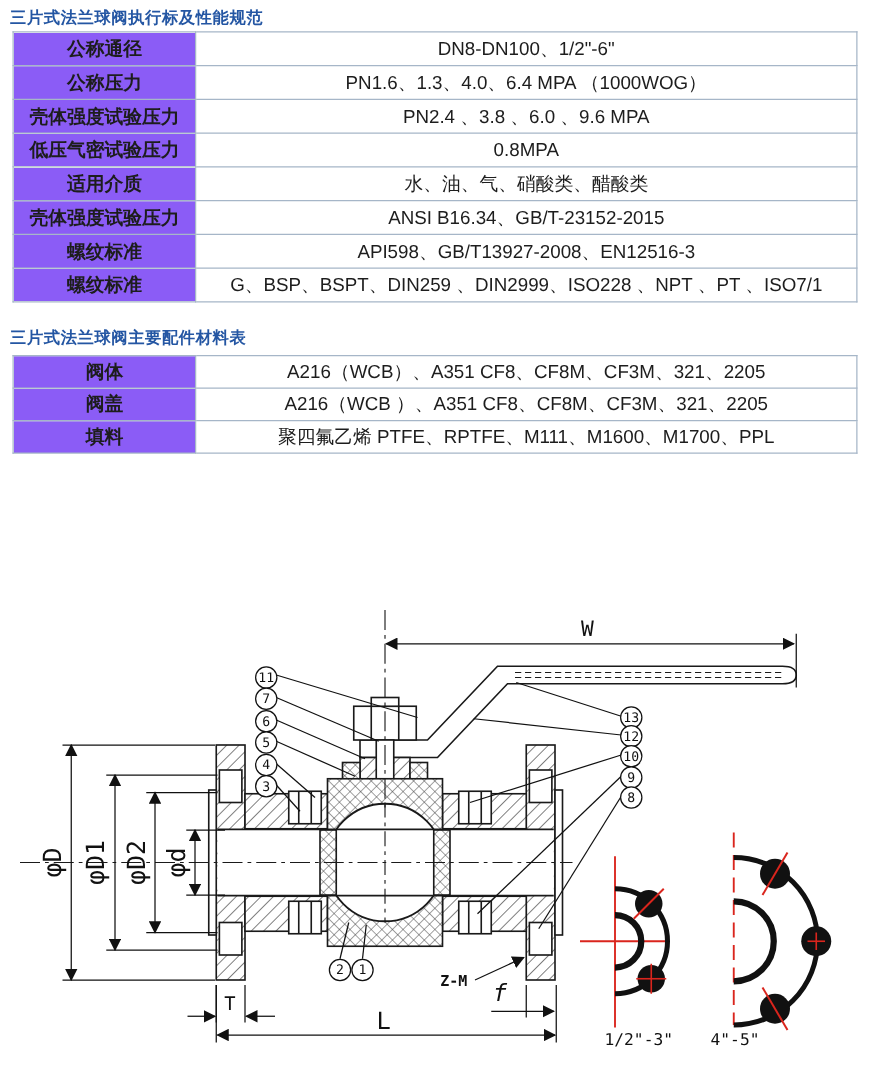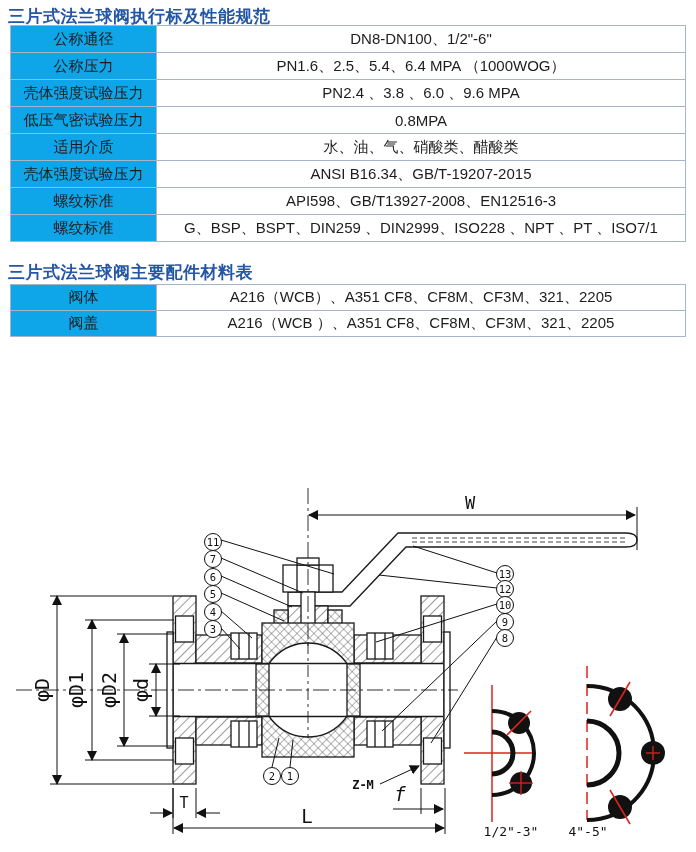--- a/index.html
+++ b/index.html
@@ -1,24 +1,24 @@
 <!DOCTYPE html>
 <html><head>
 <meta charset="utf-8">
 <style>
   html,body{margin:0;padding:0;background:#fff;}
   #page{position:relative;width:696px;height:852px;background:#ffffff;overflow:hidden;
         font-family:"Liberation Sans","DejaVu Sans",sans-serif;color:#222;}
-  .sec-title{position:absolute;left:8px;font-size:17px;font-weight:bold;color:#2456a3;
+  .sec-title{position:absolute;left:8px;font-size:13px;font-weight:bold;color:#2456a3;
              letter-spacing:0.5px;white-space:nowrap;}
   table.spec{position:absolute;left:10px;width:676px;border-collapse:collapse;table-layout:fixed;
              font-size:15px;color:#1d1d1d;}
   table.spec th, table.spec td{border:1px solid #a6b6c8;text-align:center;vertical-align:middle;
              padding:0 4px;overflow:hidden;white-space:nowrap;}
-  table.spec th{background:#0ea5e9;font-weight:normal;width:137px;}
+  table.spec th{background:#8b5cf6;font-weight:bold;width:137px;}
   #t1 tr{height:27px;}
   #t2 tr{height:26px;}
   table.spec{border:1px solid #8fa0b2;}
   svg text{font-family:"DejaVu Sans Mono","Liberation Mono",monospace;fill:#111;}
   .dimlabel{font-size:20px;}
 </style>
 </head>
 <body>
 
 <div id="page">
@@ -26,37 +26,37 @@
   <div class="sec-title" style="top:5px;">三片式法兰球阀执行标及性能规范</div>
 
   <table class="spec" id="t1" style="top:25px;">
     <tbody>
       <tr>
         <th>公称通径</th>
         <td>DN8-DN100、1/2"-6"</td>
         </tr>
       <tr>
         <th>公称压力</th>
-        <td>PN1.6、2.5、5.4、6.4 MPA （1000WOG）</td>
+        <td>PN1.6、1.3、4.0、6.4 MPA （1000WOG）</td>
         </tr>
       <tr>
         <th>壳体强度试验压力</th>
         <td>PN2.4 、3.8 、6.0 、9.6 MPA</td>
         </tr>
       <tr>
         <th>低压气密试验压力</th>
         <td>0.8MPA</td>
         </tr>
       <tr>
         <th>适用介质</th>
         <td>水、油、气、硝酸类、醋酸类</td>
         </tr>
       <tr>
         <th>壳体强度试验压力</th>
-        <td>ANSI B16.34、GB/T-19207-2015</td>
+        <td>ANSI B16.34、GB/T-23152-2015</td>
         </tr>
       <tr>
         <th>螺纹标准</th>
         <td>API598、GB/T13927-2008、EN12516-3</td>
         </tr>
       <tr>
         <th>螺纹标准</th>
         <td>G、BSP、BSPT、DIN259 、DIN2999、ISO228 、NPT 、PT 、ISO7/1</td>
         </tr>
     </tbody>
@@ -66,20 +66,24 @@
 
   <table class="spec" id="t2" style="top:284px;">
     <tbody>
       <tr>
         <th>阀体</th>
         <td>A216（WCB）、A351 CF8、CF8M、CF3M、321、2205</td>
         </tr>
       <tr>
         <th>阀盖</th>
         <td>A216（WCB ）、A351 CF8、CF8M、CF3M、321、2205</td>
+        </tr>
+      <tr>
+        <th>填料</th>
+        <td>聚四氟乙烯 PTFE、RPTFE、M111、M1600、M1700、PPL</td>
         </tr>
     </tbody>
   </table>
 
   <svg style="position:absolute;left:0;top:480px;" width="696" height="372" viewBox="0 0 696 372">
     <defs>
       <pattern id="h1" patternUnits="userSpaceOnUse" width="7" height="7" patternTransform="rotate(45)">
         <rect width="7" height="7" fill="#fff"></rect>
           <line x1="0" y1="0" x2="0" y2="7" stroke="#333" stroke-width="1"></line>
       </pattern>

